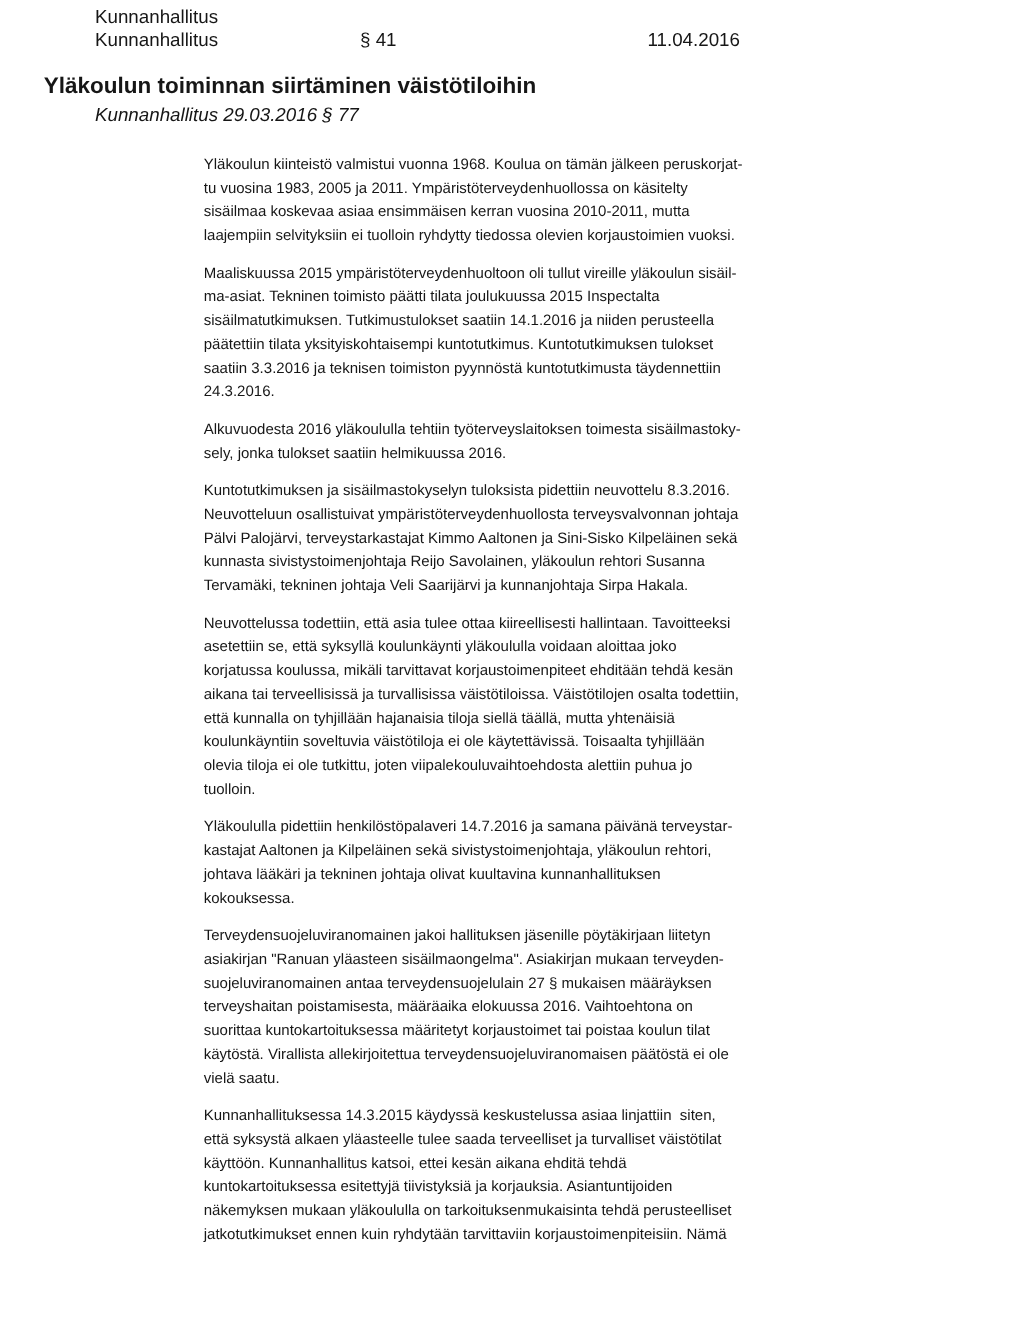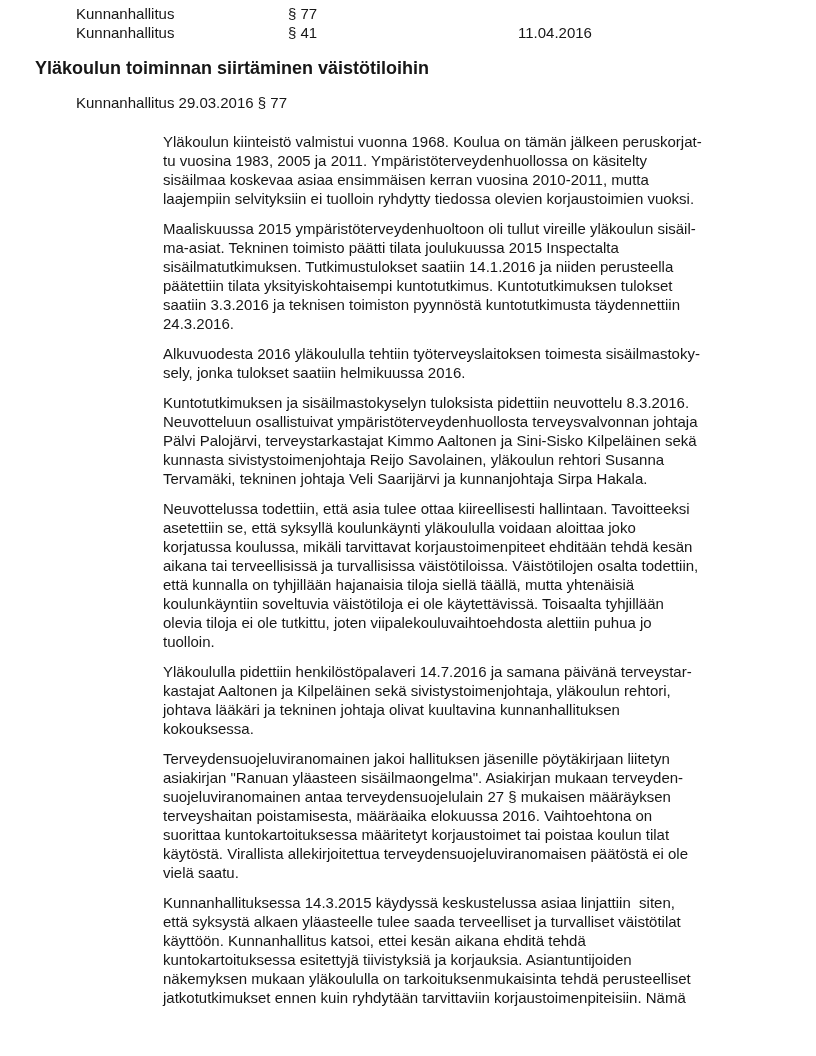--- a/index.html
+++ b/index.html
@@ -43,46 +43,46 @@
   }
   
   .case-number {
     margin: 19px 0 0 76px;
     font-size: 15px;
     line-height: 19px;
     white-space: pre;
   }
   
   .meeting-ref {
-    margin: 14px 0 0 76px;
+    margin: 4px 0 0 76px;
     font-size: 15px;
     line-height: 19px;
     white-space: pre;
+    font-style: italic;
   }
   
   .body-block {
     margin: 20px 0 0 163px;
     width: 630px;
   }
   .body-block p {
     margin: 0 0 11px 0;
-    font-size: 15px;
+    font-size: 12px;
     line-height: 19px;
     white-space: pre;
   }
 </style>
 </head>
 <body>
 
 <div class="page">
 
   <div class="header-table">
     <div class="header-row">
       <span>Kunnanhallitus</span>
-      <span>§ 77</span>
     </div>
     <div class="header-row">
       <span>Kunnanhallitus</span>
       <span>§ 41</span>
       <span>11.04.2016</span>
     </div>
   </div>
 
   <h1 class="doc-title">Yläkoulun toiminnan siirtäminen väistötiloihin</h1>
 

